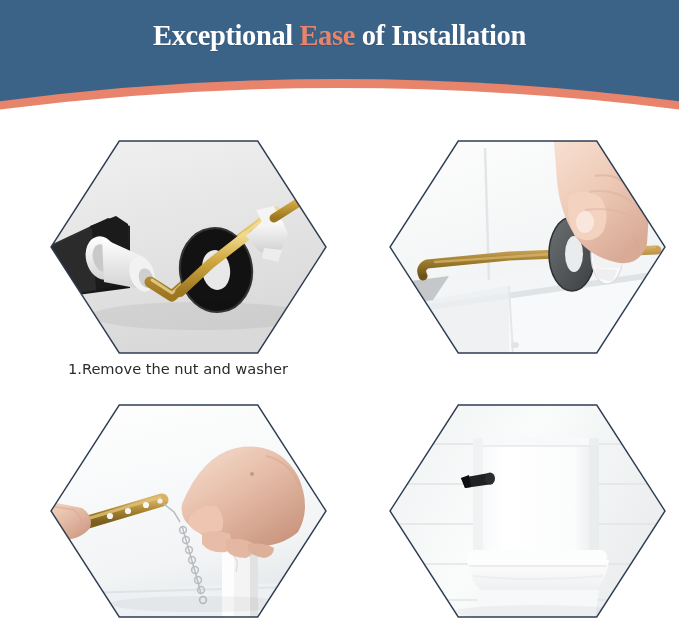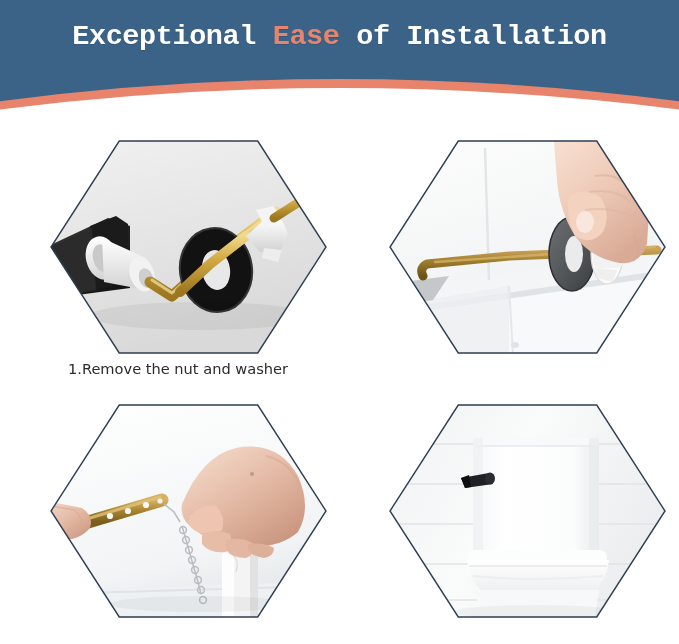--- a/index.html
+++ b/index.html
@@ -30,21 +30,21 @@
     width: 679px;
     height: 122px;
     display: block;
   }
   #header-title {
     position: absolute;
     left: 0;
     top: 20px;
     width: 679px;
     text-align: center;
-    font-family: Liberation Mono, monospace;
+    font-family: Liberation Serif, serif;
     font-weight: bold;
     font-size: 28.5px;
     letter-spacing: -0.4px;
     color: #ffffff;
     z-index: 3;
     white-space: nowrap;
     text-shadow: 0 1px 1px rgba(0,0,0,0.12);
   }
   #header-title .accent {
     color: #e8846c;

